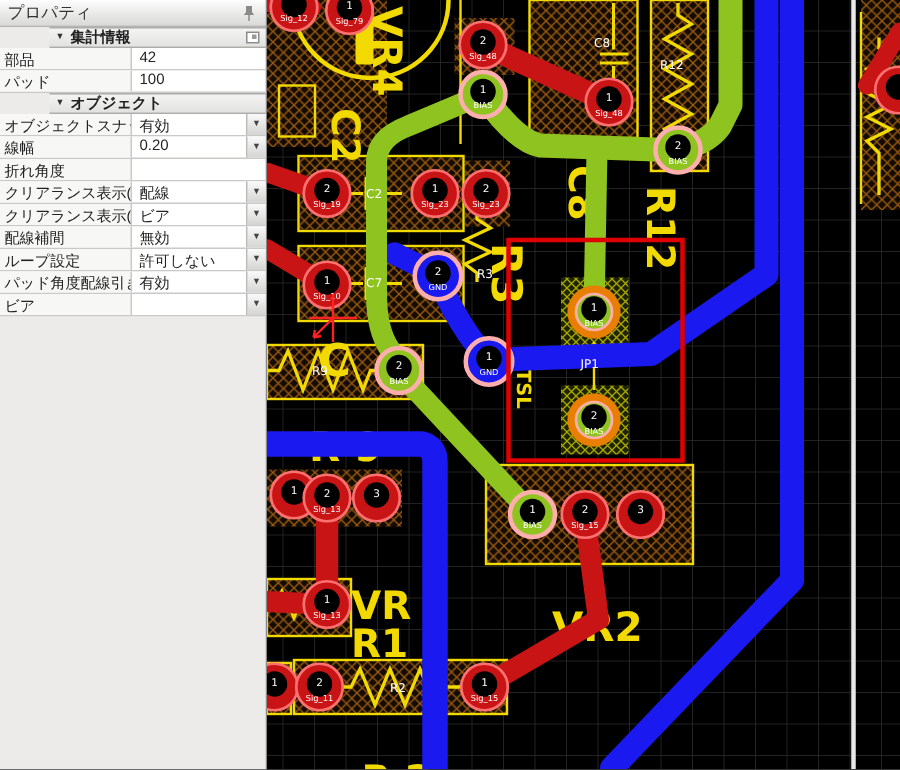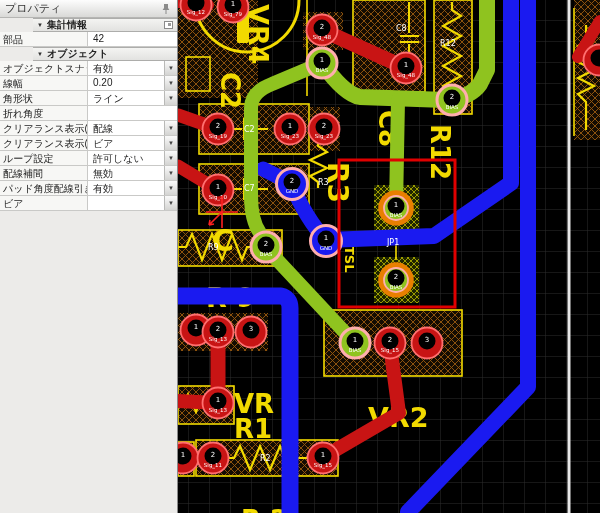--- a/index.html
+++ b/index.html
@@ -40,60 +40,59 @@
     <div id="sections">
         <div class="sec-header">
           <span class="tri">▼</span>
           <span class="lbl">集計情報</span>
           <span class="sq-icon"></span>
         </div>
         <div class="prow">
           <div class="plabel">部品</div>
           <div class="pvalue">42</div>
         </div>
+        <div class="prow">
+          <div class="plabel">パッド</div>
+          <div class="pvalue">100</div>
+        </div>
         <div class="sec-header">
           <span class="tri">▼</span>
           <span class="lbl">オブジェクト</span>
         </div>
         <div class="prow">
           <div class="plabel">オブジェクトスナップ</div>
           <div class="pvalue">有効</div>
           <div class="pdrop">▼</div>
         </div>
         <div class="prow">
           <div class="plabel">線幅</div>
           <div class="pvalue">0.20</div>
           <div class="pdrop">▼</div>
         </div>
         <div class="prow">
-          <div class="plabel">角形状</div>
-          <div class="pvalue">ライン</div>
-          <div class="pdrop">▼</div>
-        </div>
-        <div class="prow">
           <div class="plabel">折れ角度</div>
         </div>
         <div class="prow">
           <div class="plabel">クリアランス表示(配線)</div>
           <div class="pvalue">配線</div>
           <div class="pdrop">▼</div>
         </div>
         <div class="prow">
           <div class="plabel">クリアランス表示(ビア)</div>
           <div class="pvalue">ビア</div>
           <div class="pdrop">▼</div>
         </div>
         <div class="prow">
+          <div class="plabel">配線補間</div>
+          <div class="pvalue">無効</div>
+          <div class="pdrop">▼</div>
+        </div>
+        <div class="prow">
           <div class="plabel">ループ設定</div>
           <div class="pvalue">許可しない</div>
-          <div class="pdrop">▼</div>
-        </div>
-        <div class="prow">
-          <div class="plabel">配線補間</div>
-          <div class="pvalue">無効</div>
           <div class="pdrop">▼</div>
         </div>
         <div class="prow">
           <div class="plabel">パッド角度配線引き出し</div>
           <div class="pvalue">有効</div>
           <div class="pdrop">▼</div>
         </div>
         <div class="prow">
           <div class="plabel">ビア</div>
           <div class="pvalue"></div>

